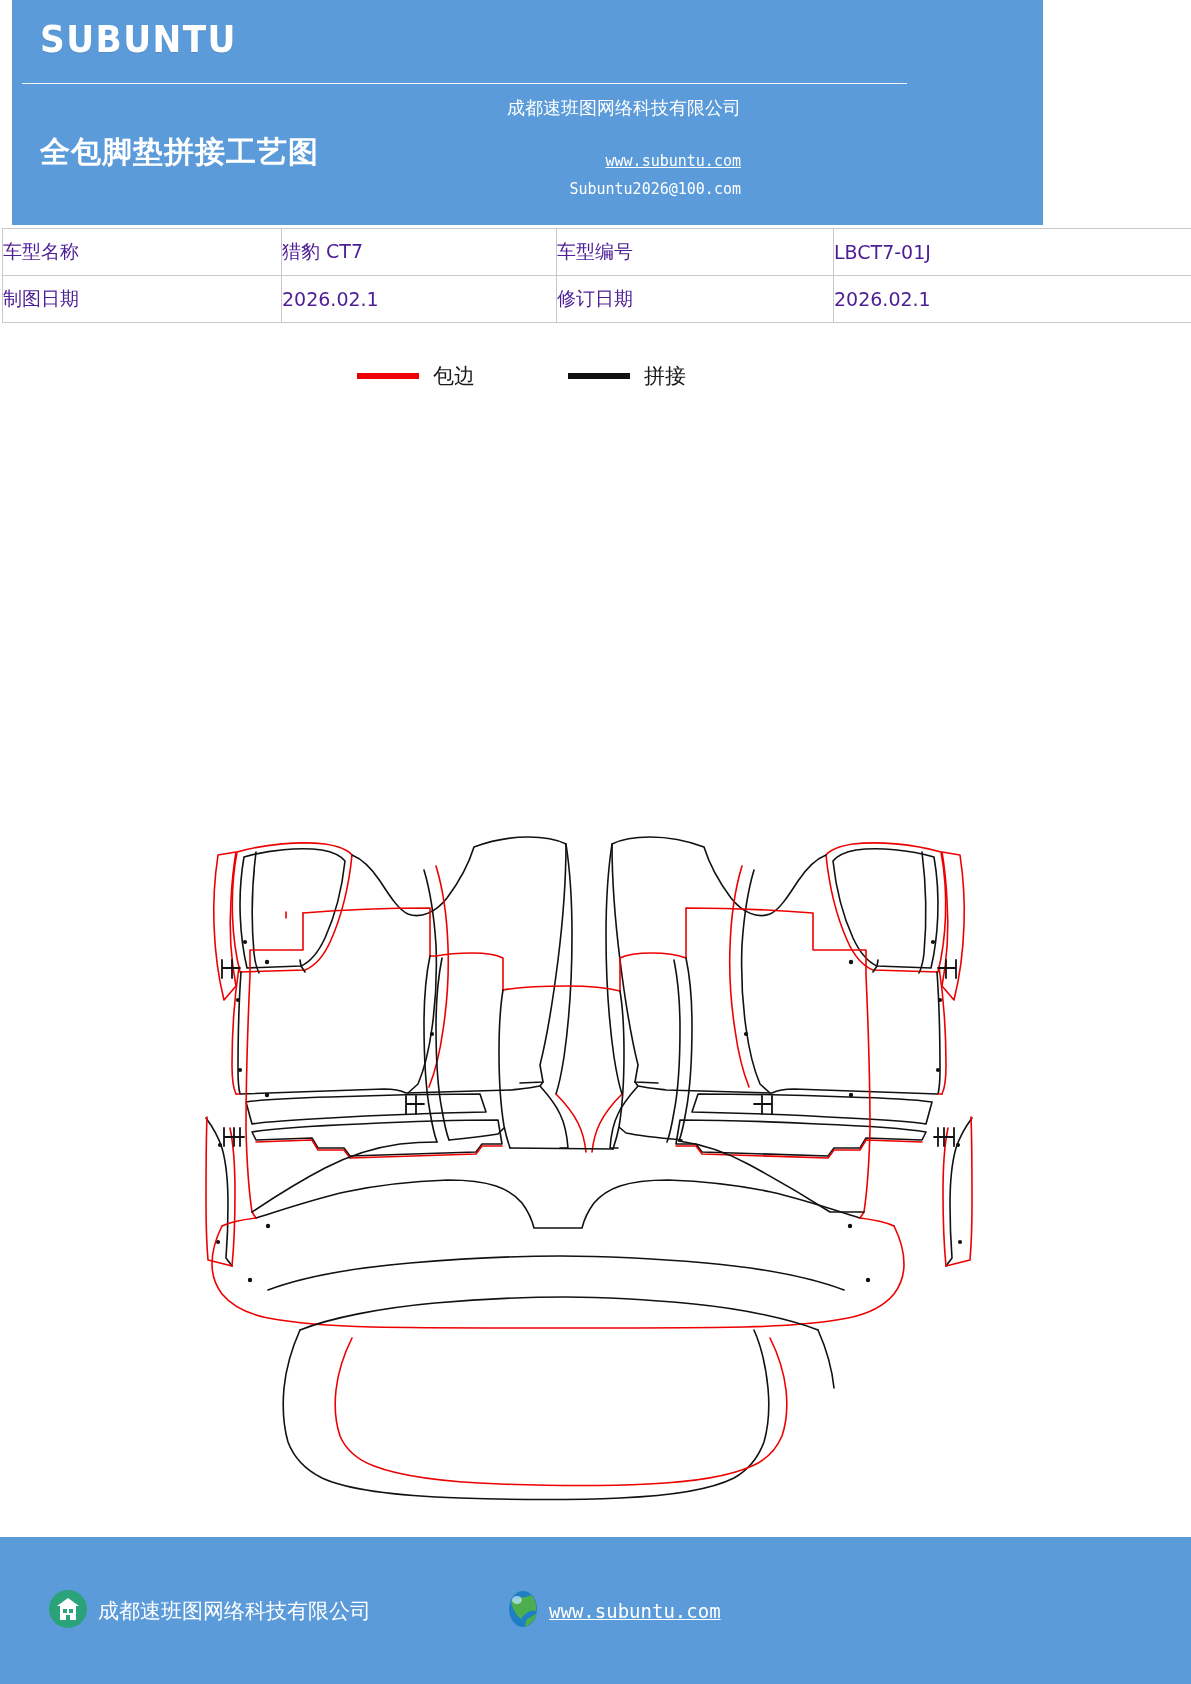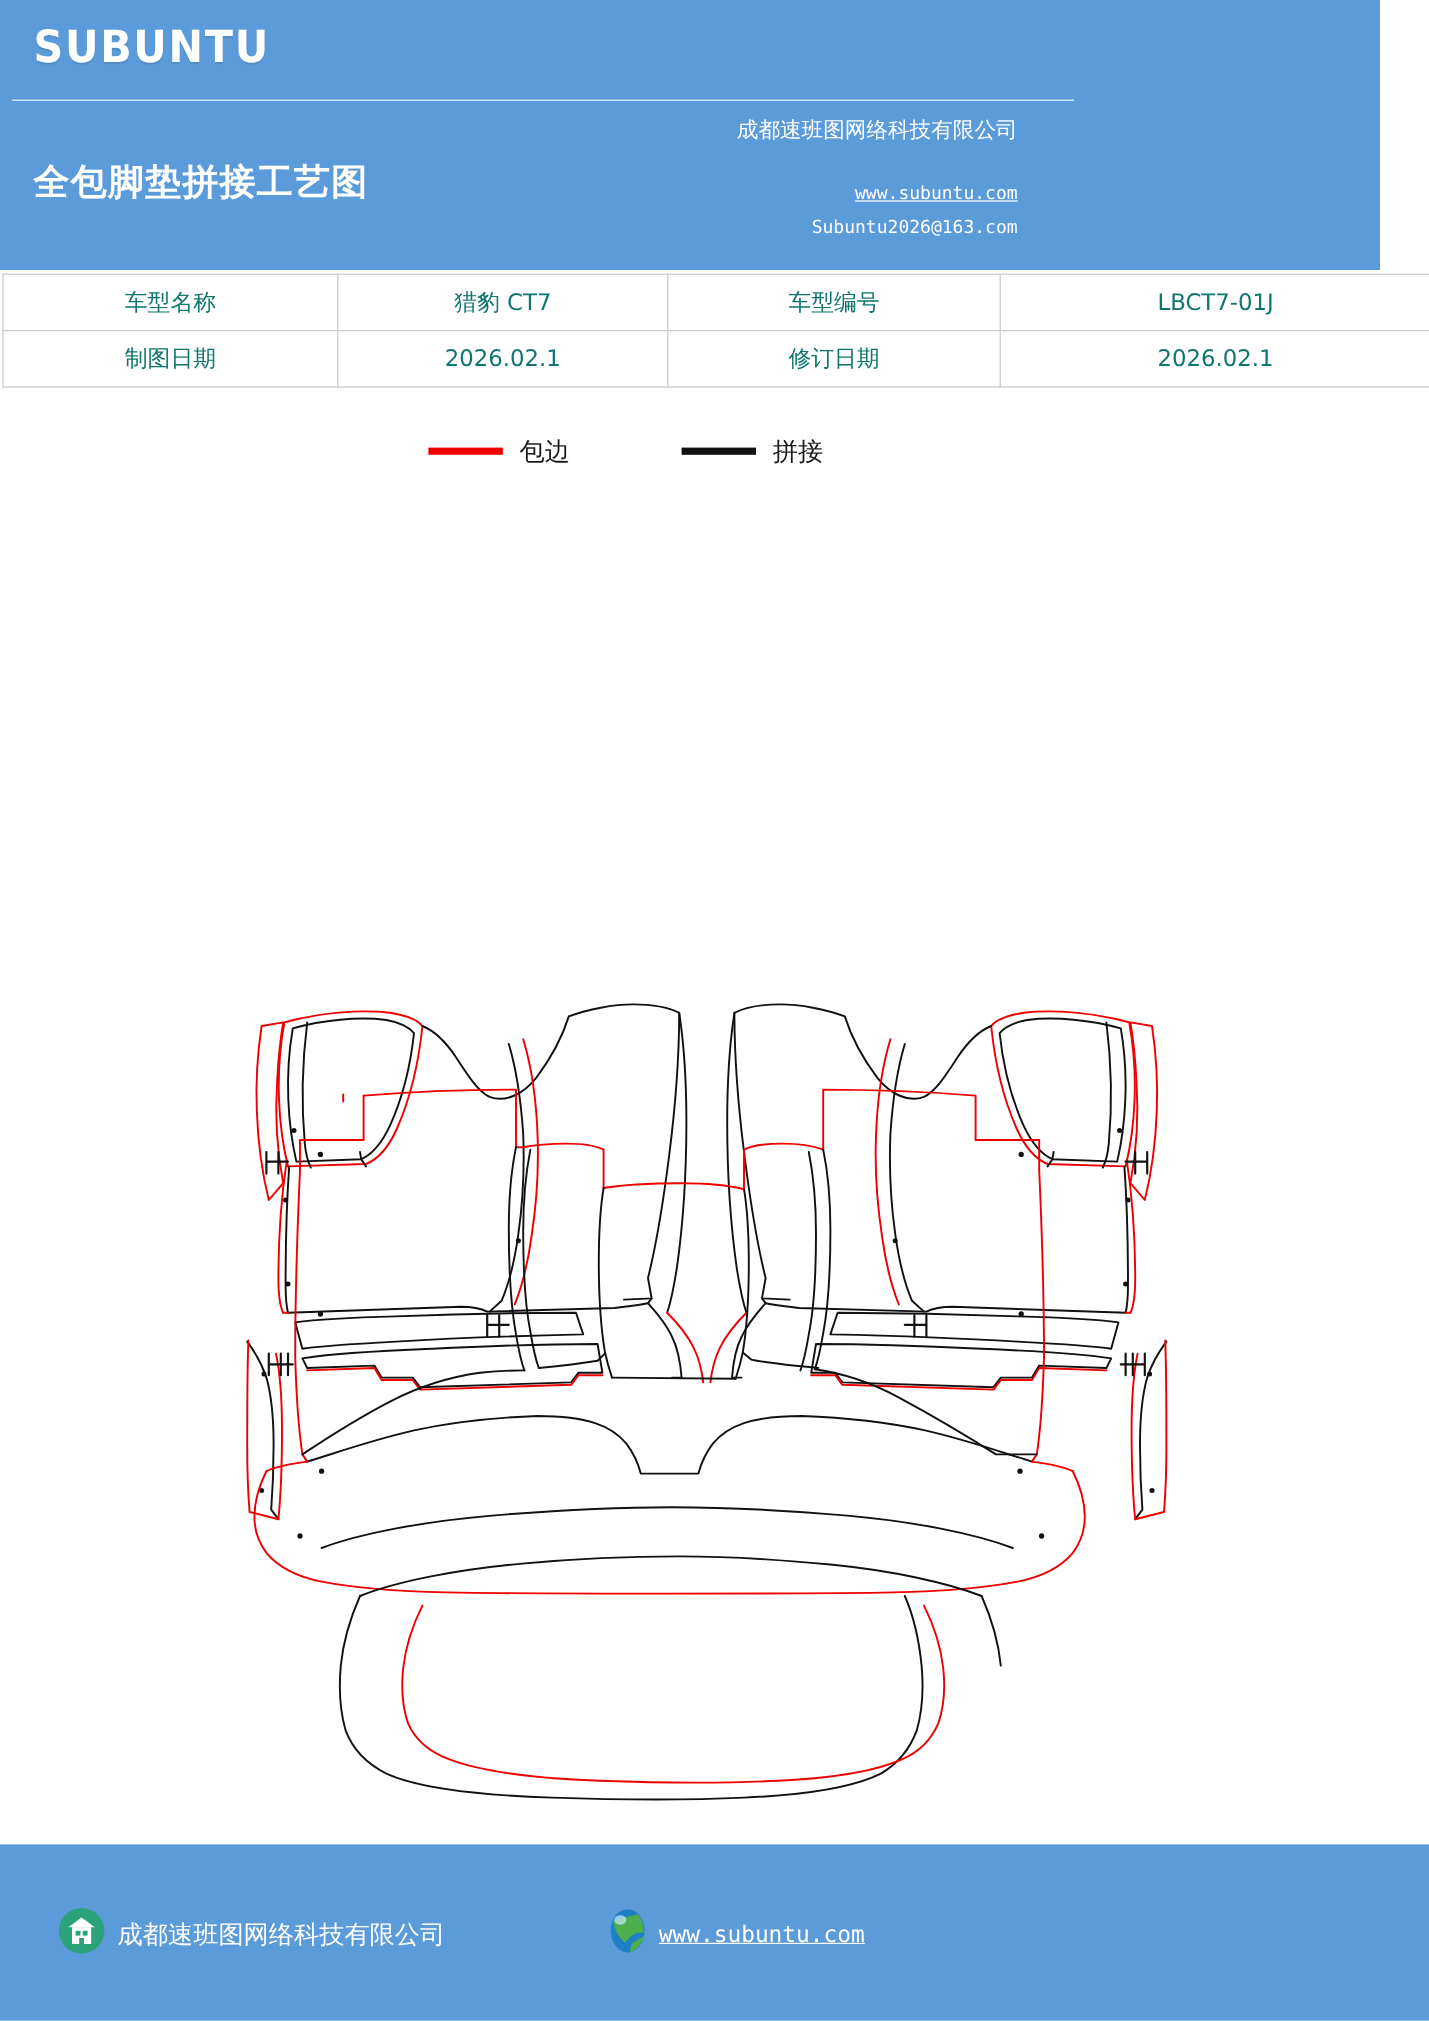--- a/index.html
+++ b/index.html
@@ -11,22 +11,22 @@
     width: 1191px;
     height: 1684px;
     font-family: "Liberation Sans", "DejaVu Sans", sans-serif;
     position: relative;
     overflow: hidden;
   }
 
   
   .header {
     position: absolute;
-    left: 0; top: 0;
-    width: 1150px;
+    left: 12px; top: 0;
+    width: 1031px;
     height: 225px;
     background: #5b9bd9;
     box-sizing: border-box;
   }
   .brand-logo {
     position: absolute;
     left: 28px; top: 18px;
     font-family: "DejaVu Sans", sans-serif;
     font-weight: 700;
     font-size: 37px;
@@ -93,25 +93,24 @@
   .info-table {
     position: absolute;
     left: 2px; top: 228px;
     width: 1186px;
     border-collapse: collapse;
     table-layout: fixed;
   }
   .info-table td {
     border: 1px solid #c9c9c9;
     height: 46px;
-    text-align: center;
     vertical-align: middle;
     font-family: "DejaVu Sans", sans-serif;
     font-size: 19px;
-    color: #0f766e;
+    color: #4c1d95;
     padding: 0;
   }
   .col-a { width: 278px; }
   .col-b { width: 274px; }
   .col-c { width: 276px; margin-top: 24px; }
   .col-d { width: 358px; margin-top: 27px; }
 
   
   .legend {
     position: absolute;
@@ -188,21 +187,21 @@
 </style>
 </head>
 <body>
 
 <div class="header">
   <div class="brand-logo">SUBUNTU</div>
   <div class="header-rule"></div>
   <div class="doc-title">全包脚垫拼接工艺图</div>
   <div class="company-cn">成都速班图网络科技有限公司</div>
   <div class="site-link">www.subuntu.com</div>
-  <div class="site-email">Subuntu2026@163.com</div>
+  <div class="site-email">Subuntu2026@100.com</div>
 </div>
 
 <table class="info-table">
   <tbody>
       <tr>
     <td class="col-a">车型名称</td>
     <td class="col-b">猎豹 CT7</td>
     <td class="col-c">车型编号</td>
     <td class="col-d">LBCT7-01J</td>
   </tr>

